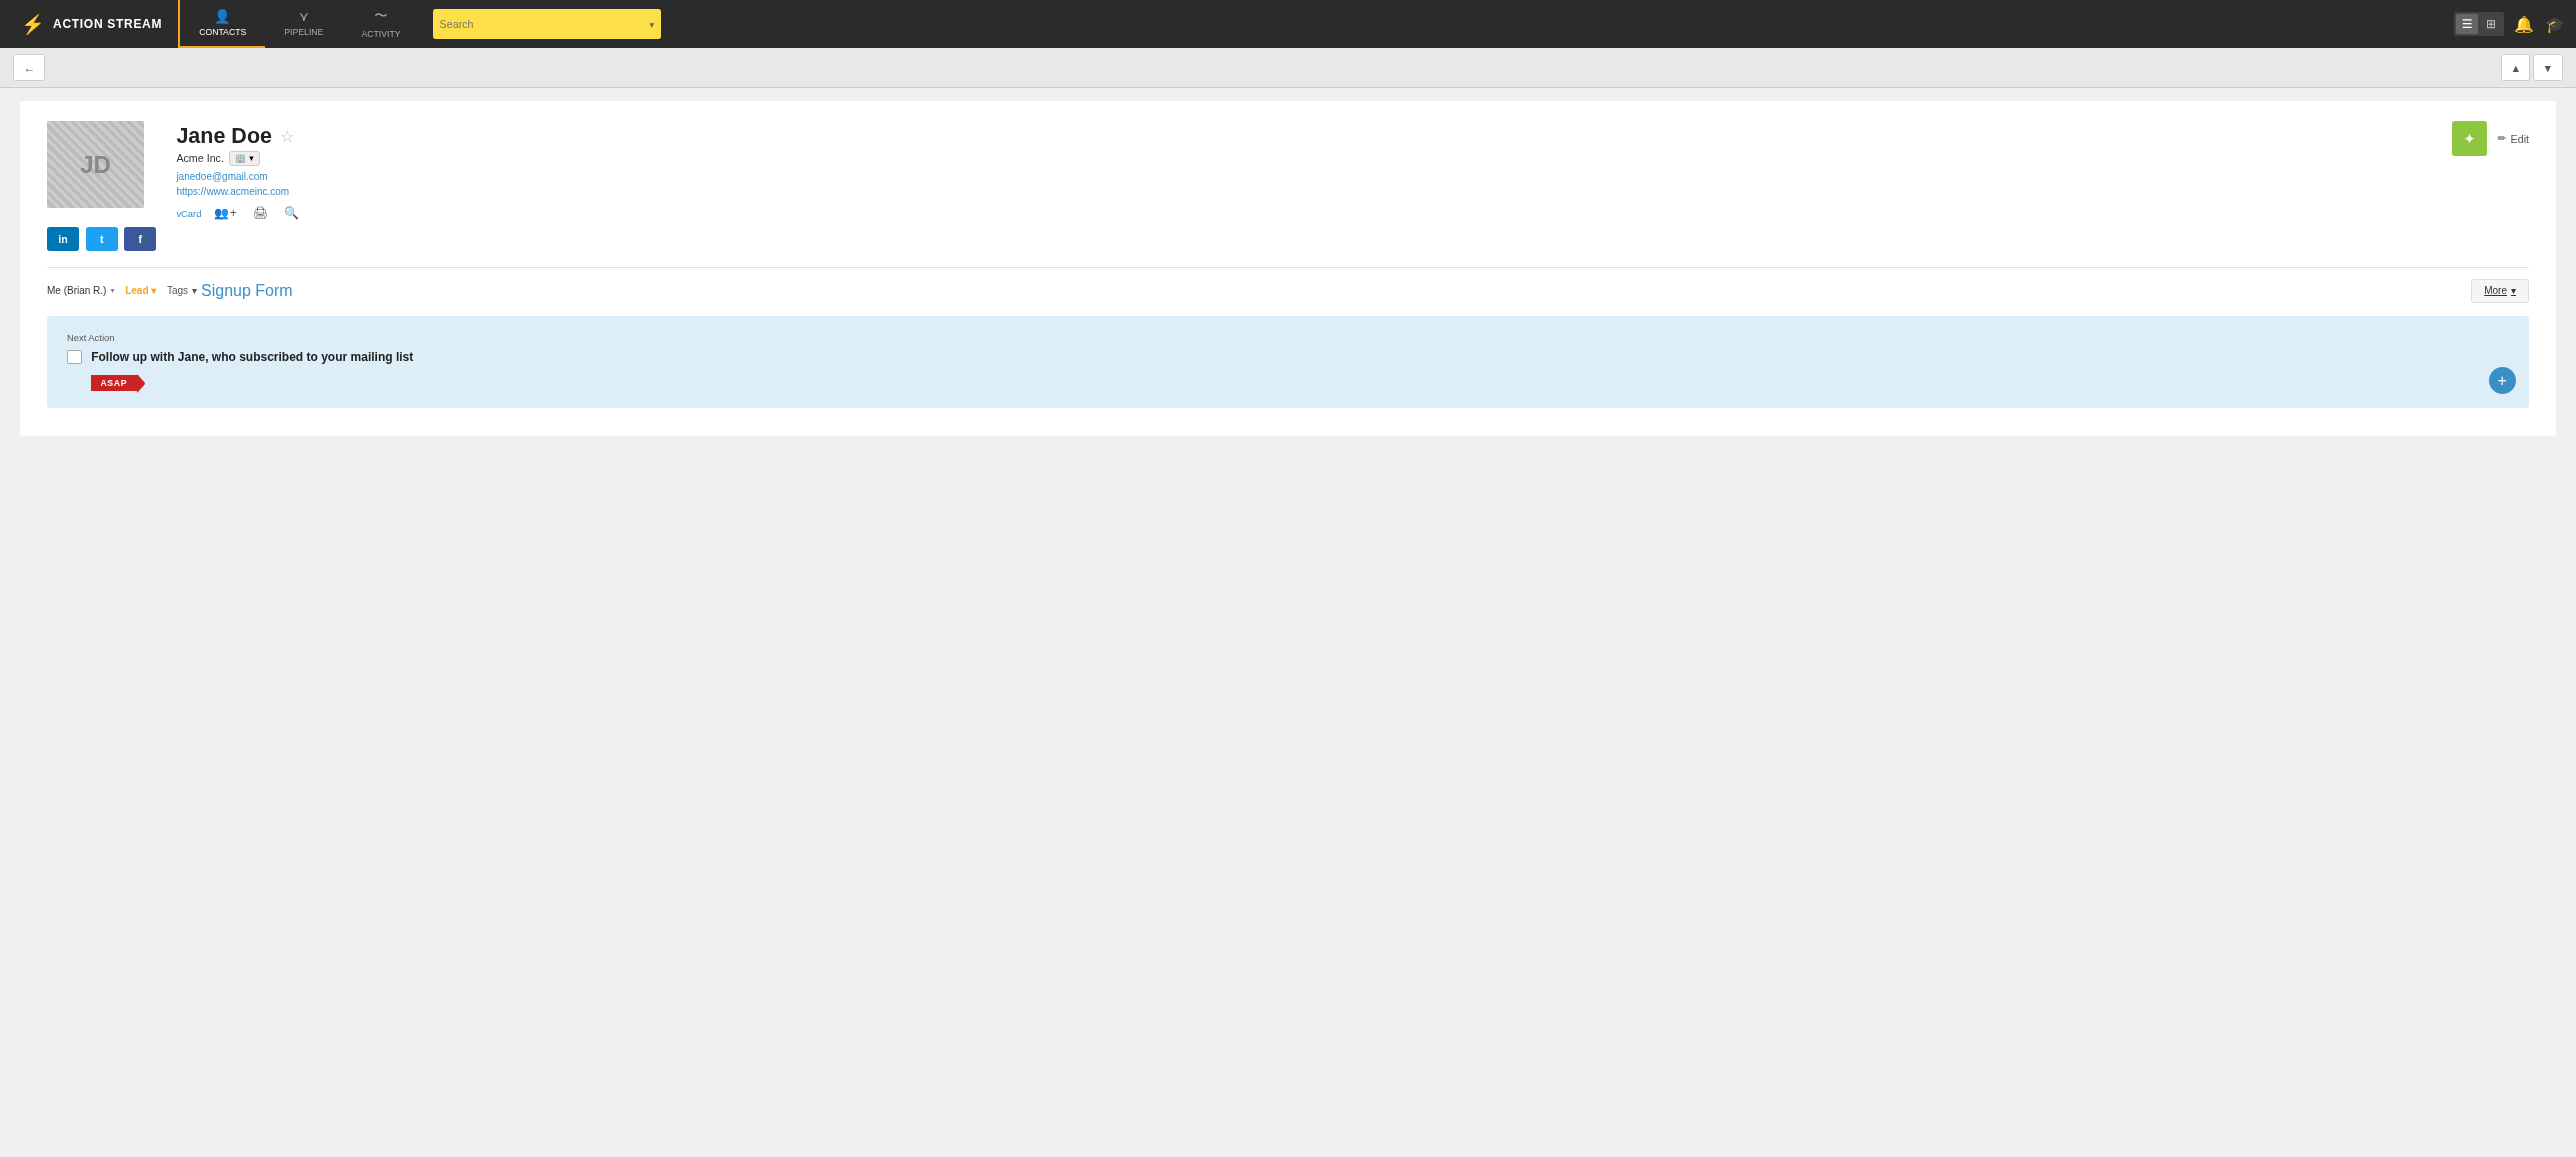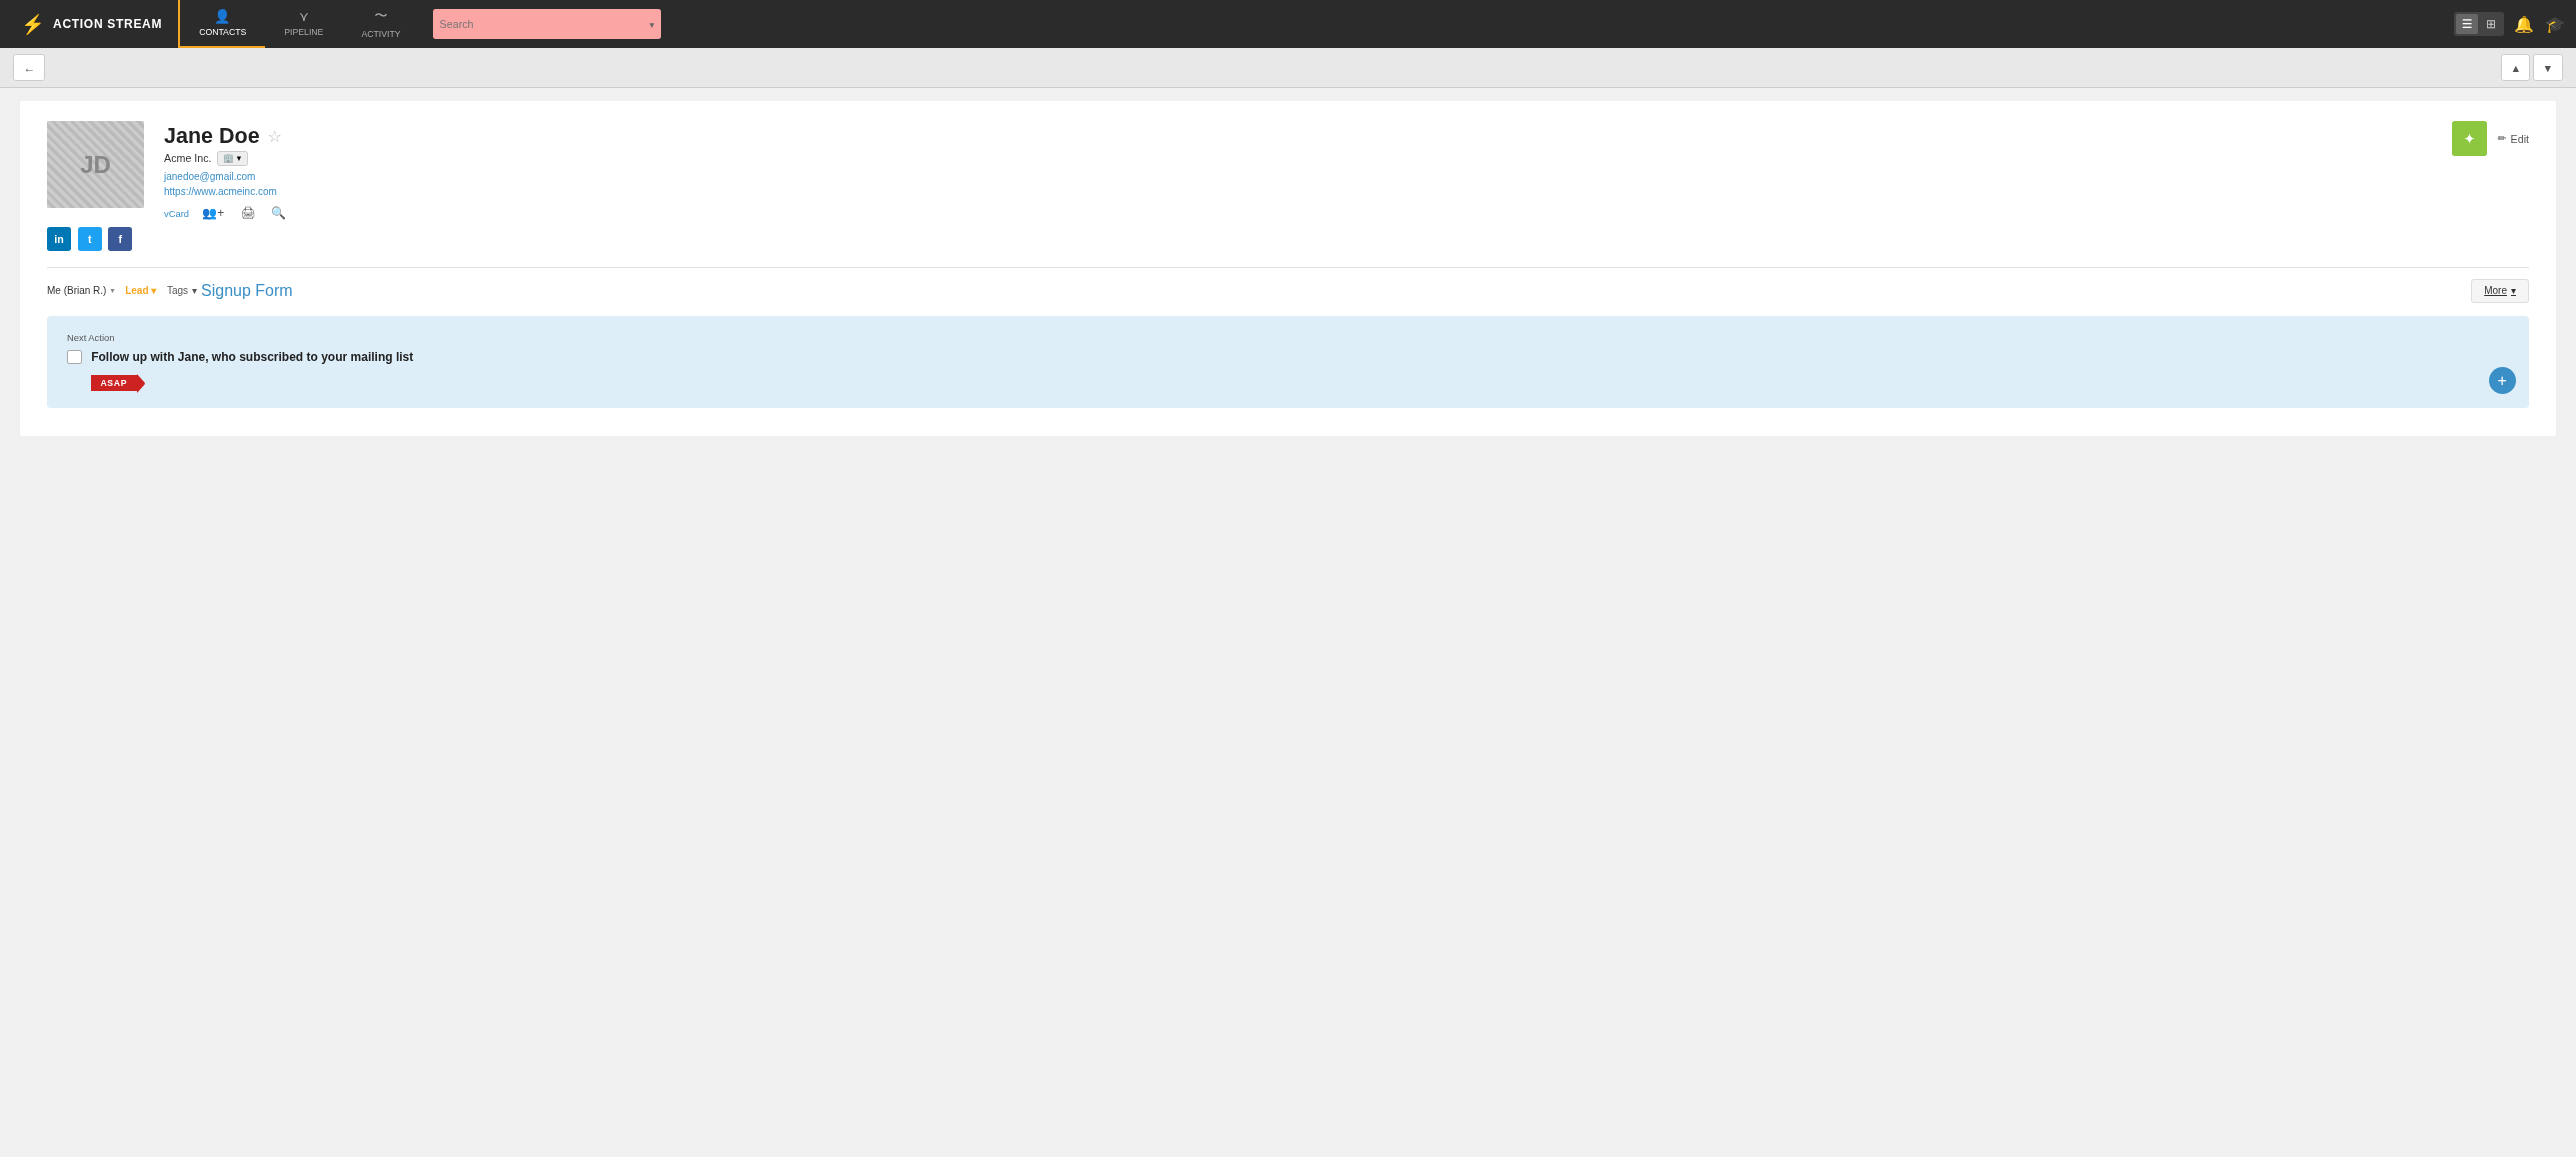--- a/index.html
+++ b/index.html
@@ -54,21 +54,21 @@
       gap: 2.7px;
       text-decoration: none;
       border-bottom: 2px solid transparent;
     }
     .nav-item.active { color: #fff; border-bottom: 2px solid #f5a623; }
     .nav-item-icon { font-size: 13.4px; margin-bottom: 1.3px; }
 
     .search-bar {
       display: flex;
       align-items: center;
-      background: #fca5a5;
+      background: #fde047;
       border-radius: 2.7px;
       margin-left: 13.4px;
       padding: 0 6.7px;
       height: 29.5px;
       min-width: 228px;
       gap: 5.4px;
     }
     .search-input {
       border: none;
       outline: none;
@@ -266,21 +266,21 @@
       font-size: 12px;
       padding: 2.7px;
     }
 
     .social-icons {
       display: flex;
       gap: 6.7px;
       margin-top: 10.7px;
     }
     .social-icon {
-      width: 24px;
+      width: 32px;
       height: 24px;
       border-radius: 2.7px;
       display: flex;
       align-items: center;
       justify-content: center;
       font-size: 10.7px;
       font-weight: 700;
       color: #fff;
       cursor: pointer;
       text-decoration: none;

